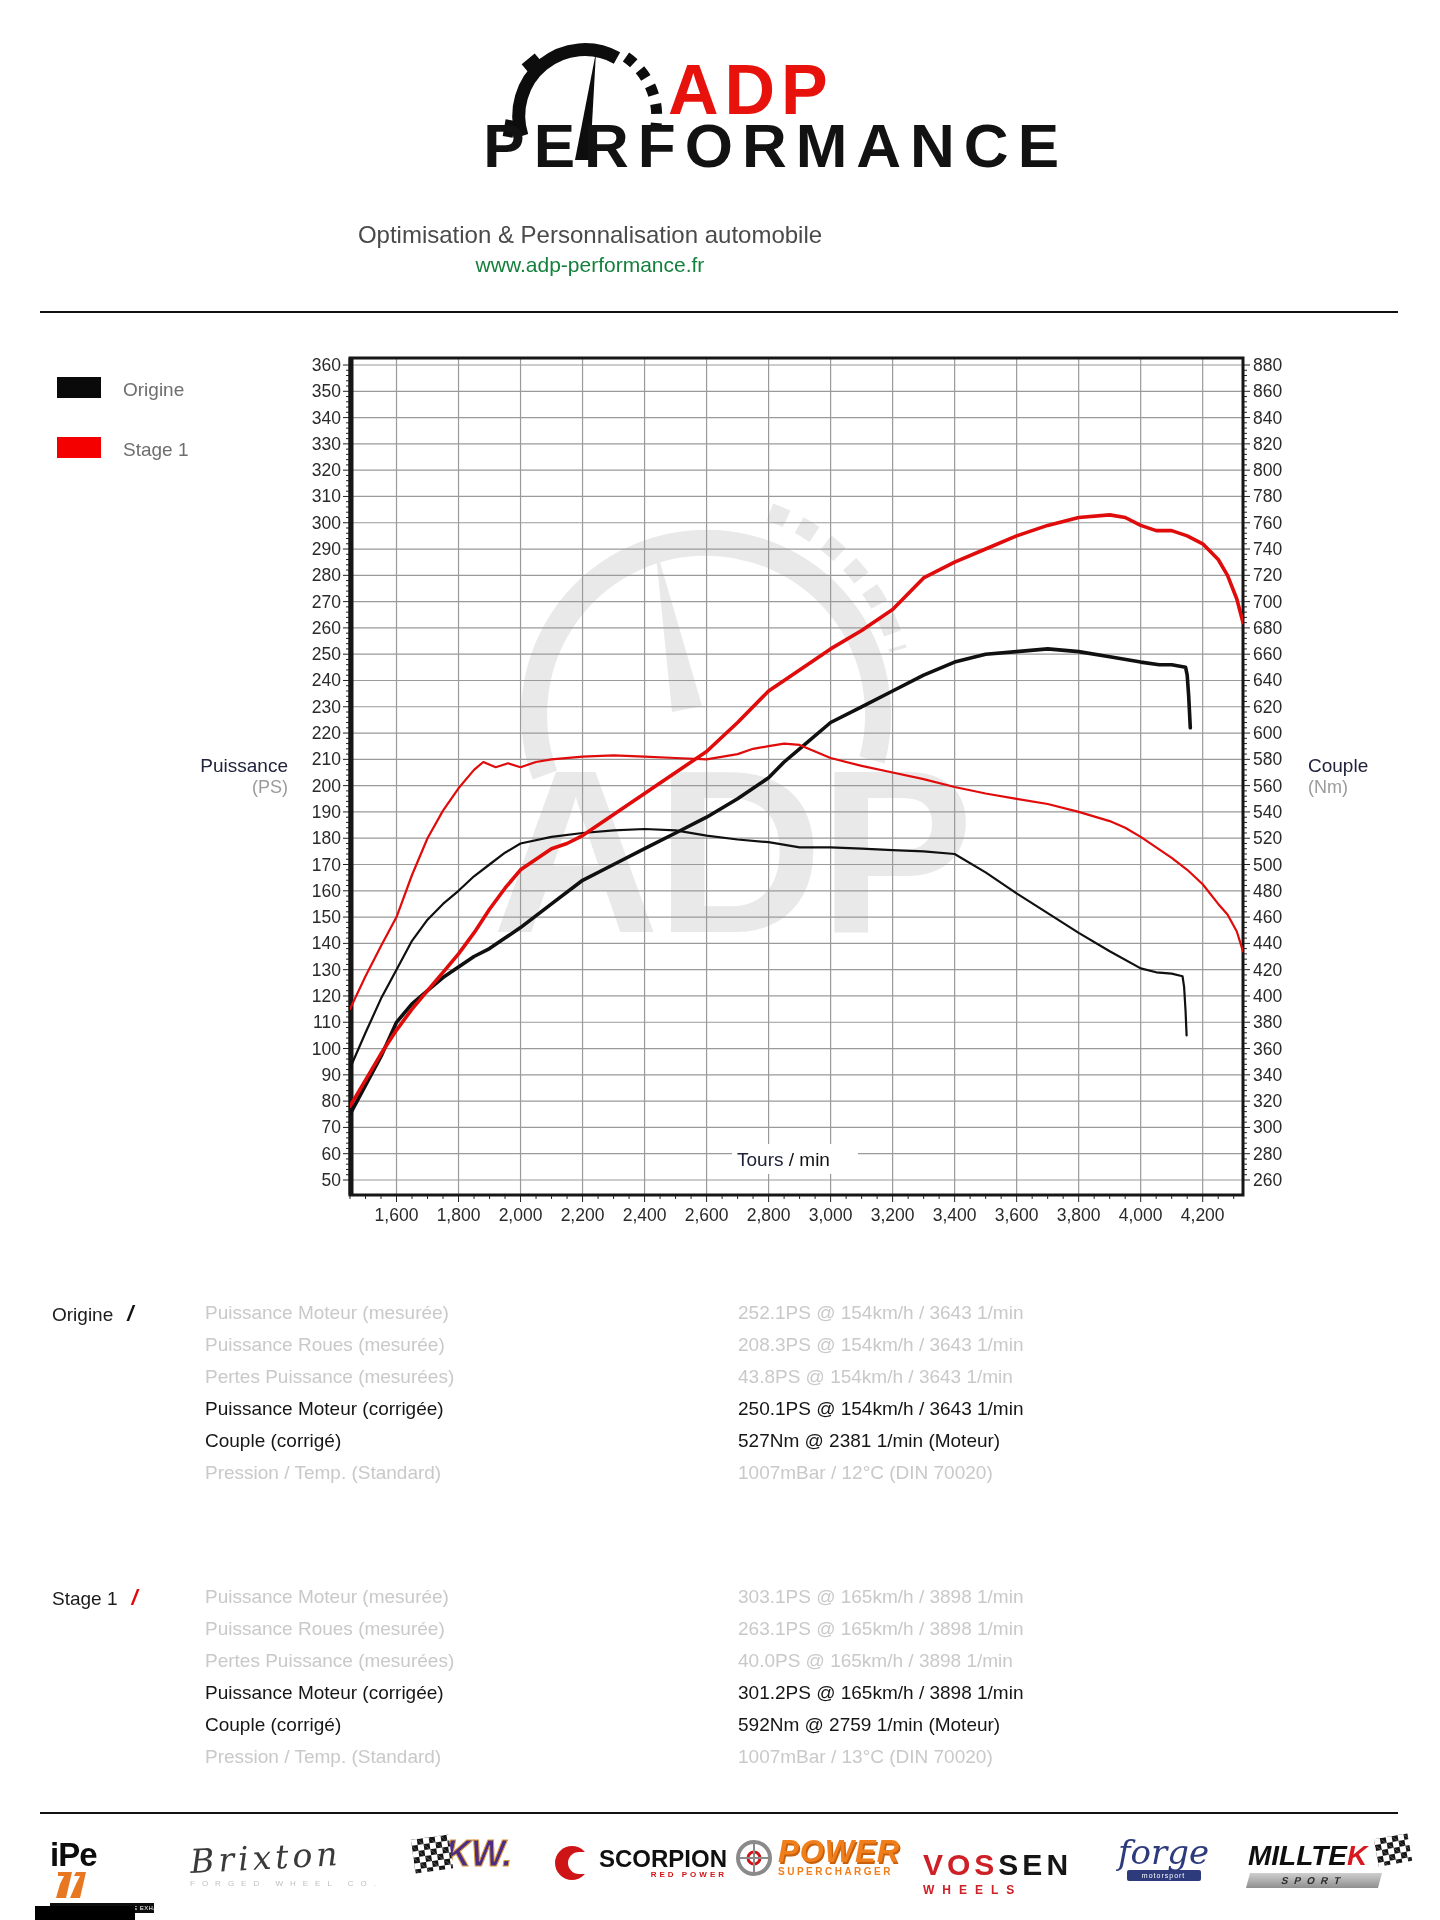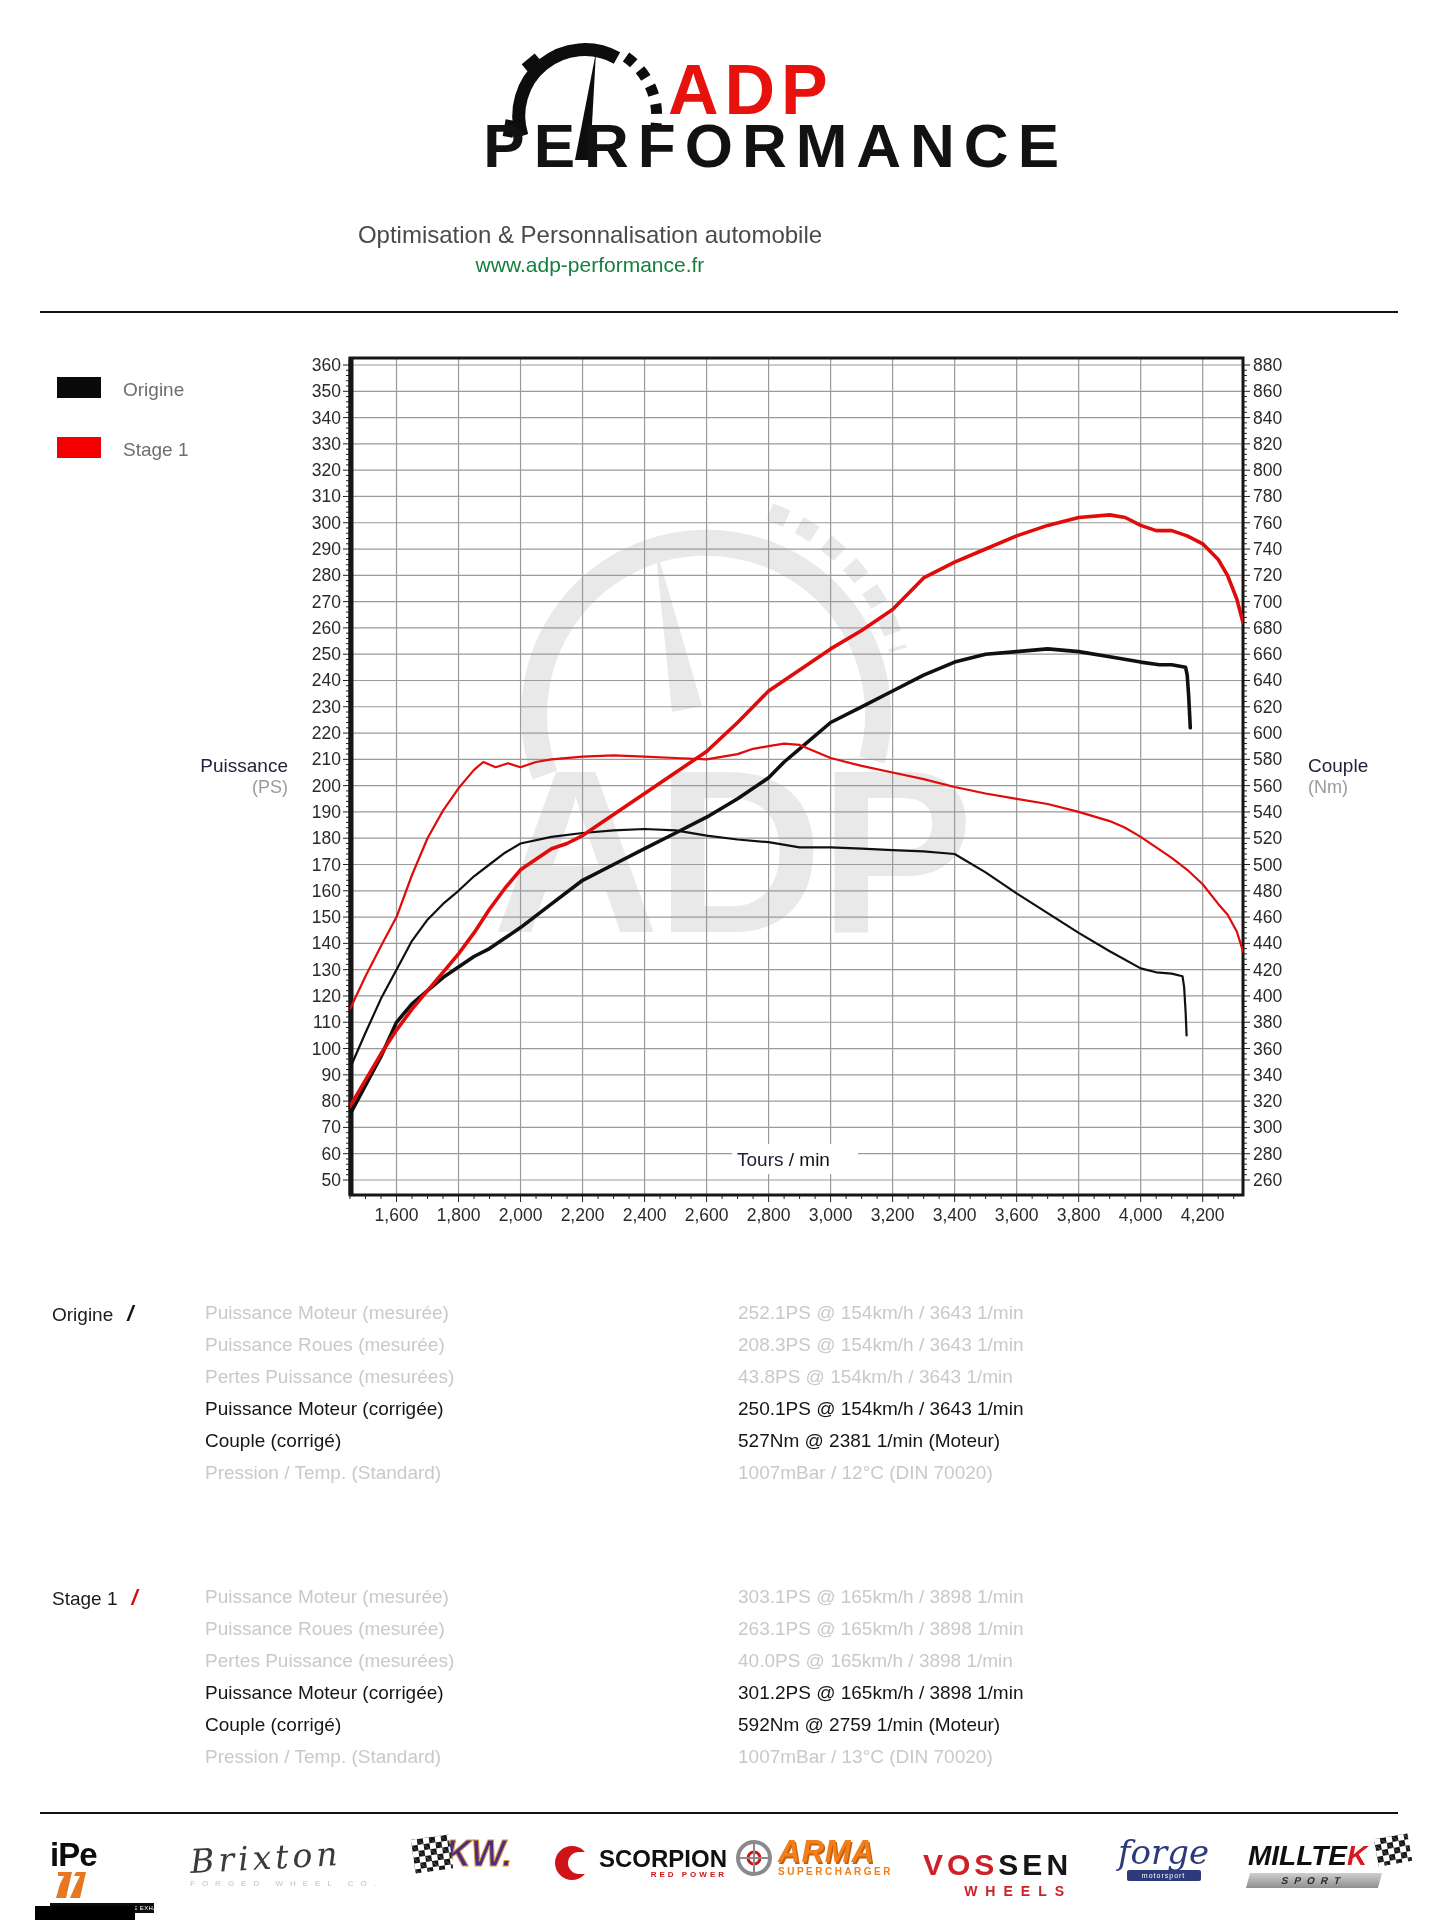--- a/index.html
+++ b/index.html
@@ -67,21 +67,21 @@
   .scorp-text{font-size:24px;font-weight:900;letter-spacing:0;color:#101010;line-height:22px;}
   .scorp-sub{font-size:8px;font-weight:bold;color:#d01418;letter-spacing:3px;text-align:right;}
   #logo-arma{left:735px;top:1838px;display:flex;align-items:center;}
   .arma-text{font-size:31px;font-weight:900;font-style:italic;color:#f07e1b;line-height:28px;
              text-shadow:1.5px 1.5px 0 #c85f0a;letter-spacing:1px;}
   .arma-sub{font-size:10px;font-weight:bold;color:#f07e1b;letter-spacing:2.5px;}
   #logo-vossen{left:923px;top:1848px;}
   .vossen-text{font-size:30px;font-weight:900;letter-spacing:4px;}
   .vossen-a{color:#cd2027;}
   .vossen-b{color:#151515;}
-  .vossen-sub{font-size:14px;font-weight:bold;color:#cd2027;letter-spacing:8px;text-align:right;margin-top:1px;}
+  .vossen-sub{font-size:12px;font-weight:bold;color:#cd2027;letter-spacing:8px;margin-top:1px;}
   #logo-forge{left:1118px;top:1836px;text-align:center;}
   .forge-text{font-family:"DejaVu Serif",serif;font-size:34px;font-weight:normal;font-style:italic;color:#2d3a7c;line-height:32px;}
   .forge-sub{margin:2px auto 0;width:74px;height:11px;background:#2d3a7c;color:#fff;font-size:7px;
              letter-spacing:1px;line-height:11px;text-align:center;border-radius:2px;}
   #logo-milltek{left:1248px;top:1840px;}
   .milltek-line{font-size:28px;font-weight:900;font-style:italic;letter-spacing:0;}
   .milltek-a{color:#0f0f0f;}
   .milltek-b{color:#d6191f;}
   .milltek-band{width:132px;height:15px;background:linear-gradient(#cfcfcf,#8f8f8f);
                 transform:skewX(-15deg);color:#2d2d2d;font-size:10px;font-weight:bold;
@@ -703,21 +703,21 @@
   </div>
 
   <div class="abs" id="logo-arma">
     <svg width="38" height="38" viewBox="0 0 38 38">
       <circle cx="19" cy="19" r="16" fill="none" stroke="#8a8a8a" stroke-width="4"></circle>
       <circle cx="19" cy="19" r="6" fill="none" stroke="#cf1418" stroke-width="3"></circle>
       <line x1="19" y1="5" x2="19" y2="33" stroke="#8a8a8a" stroke-width="2"></line>
       <line x1="5" y1="19" x2="33" y2="19" stroke="#8a8a8a" stroke-width="2"></line>
     </svg>
     <div style="margin-left:5px">
-      <div class="arma-text">ARMA</div>
+      <div class="arma-text">POWER</div>
       <div class="arma-sub">SUPERCHARGER</div>
     </div>
   </div>
 
   <div class="abs" id="logo-vossen">
     <div class="vossen-text"><span class="vossen-a">VOS</span><span class="vossen-b">SEN</span></div>
     <div class="vossen-sub">WHEELS</div>
   </div>
 
   <div class="abs" id="logo-forge">

